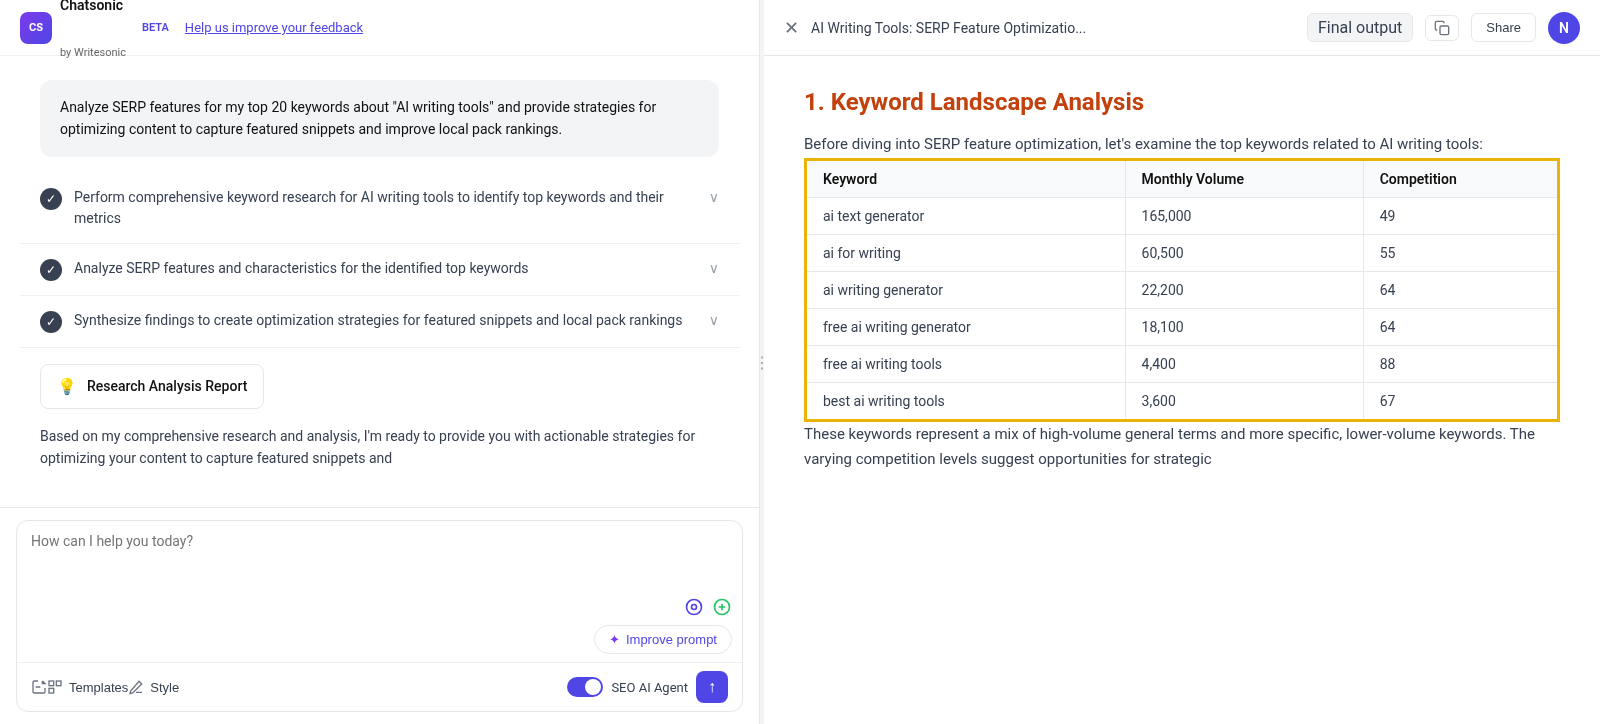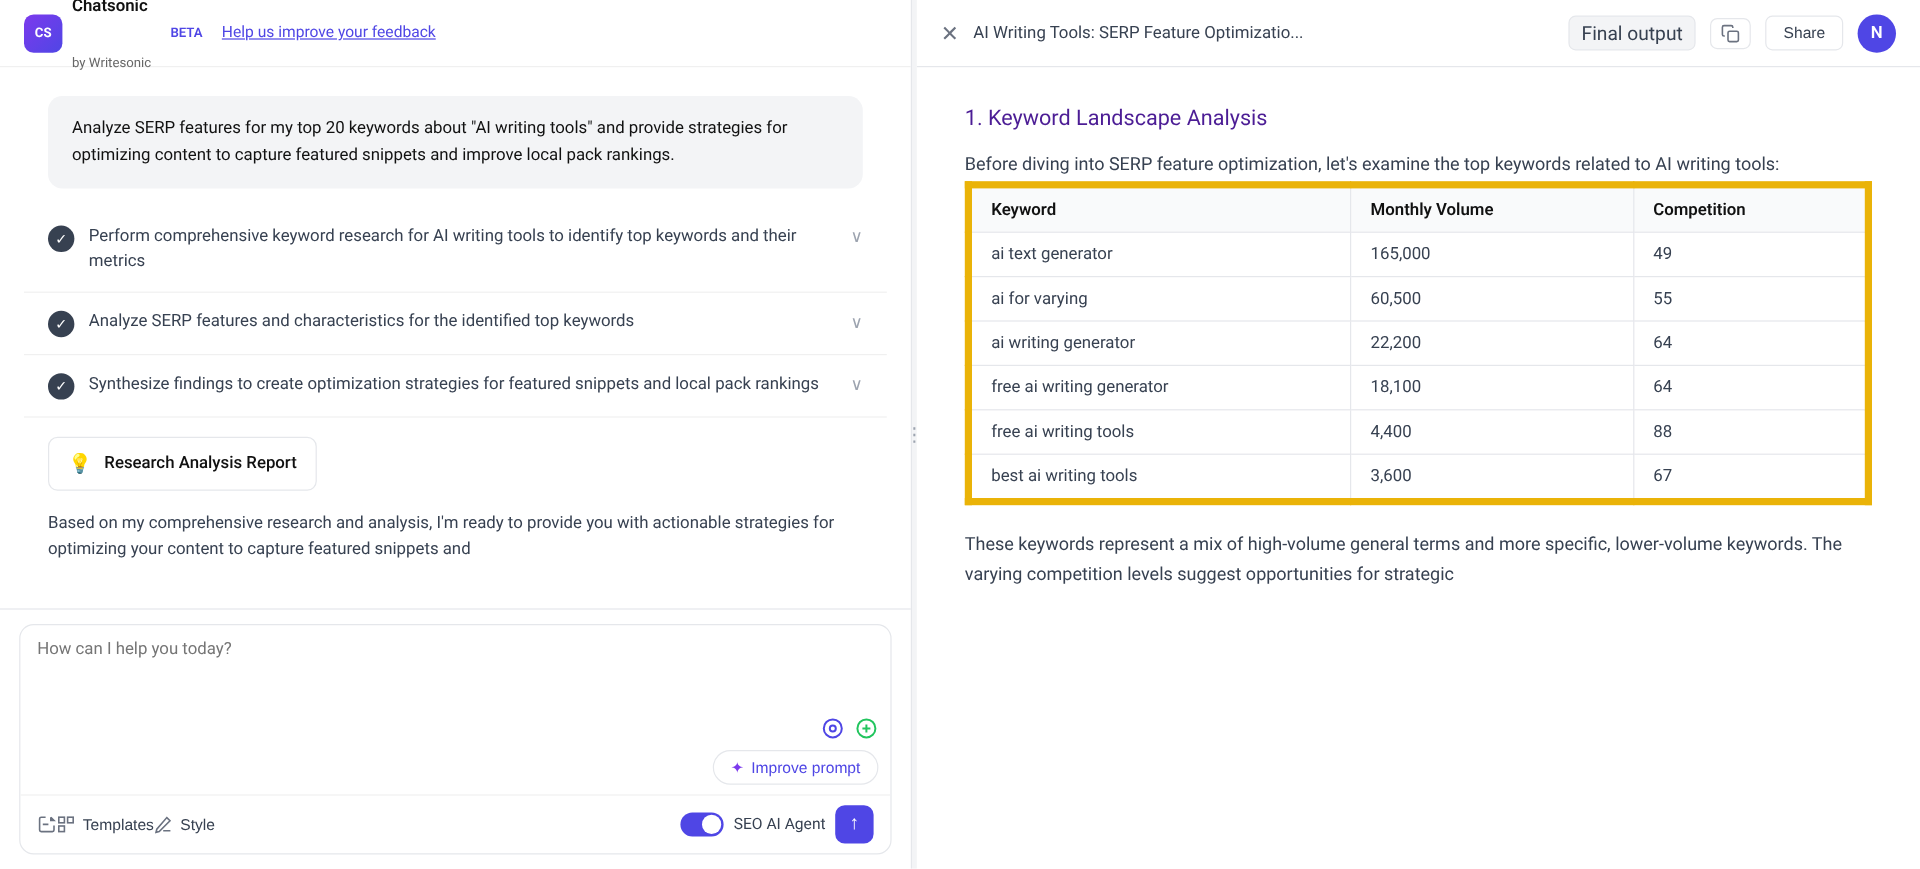--- a/index.html
+++ b/index.html
@@ -72,25 +72,25 @@
     .close-btn { background: none; border: none; cursor: pointer; color: #6b7280; font-size: 18px; }
     .doc-title { font-size: 14px; color: #374151; flex: 1; white-space: nowrap; overflow: hidden; text-overflow: ellipsis; }
     .final-output-badge { background: #f3f4f6; border: 1px solid #e5e7eb; border-radius: 6px; padding: 4px 10px; font-size: 16px; color: #374151; white-space: nowrap; }
     .copy-btn { background: none; border: 1px solid #e5e7eb; border-radius: 6px; padding: 4px 8px; cursor: pointer; color: #6b7280; font-size: 14px; display: flex; align-items: center; }
     .share-btn { background: none; border: 1px solid #e5e7eb; border-radius: 6px; padding: 6px 14px; cursor: pointer; font-size: 13px; color: #374151; font-weight: 500; }
     .avatar { width: 32px; height: 32px; border-radius: 50%; background: #4f46e5; color: white; display: flex; align-items: center; justify-content: center; font-size: 14px; font-weight: 600; }
 
     
     .right-content { flex: 1; overflow-y: auto; padding: 32px 40px; }
     .doc-heading { font-size: 22px; font-weight: 700; color: #111; margin-bottom: 24px; line-height: 1.3; }
-    .section-heading { font-size: 18px; font-weight: 400; color: #4c1d95; margin-bottom: 16px; }
+    .section-heading { font-size: 24px; font-weight: 700; color: #c2410c; margin-bottom: 16px; }
     .intro-text { font-size: 15px; color: #374151; line-height: 1.7; }
 
     
-    .keyword-table { width: 100%; border-collapse: collapse; border: 6px solid #eab308; margin-bottom: 20px; }
+    .keyword-table { width: 100%; border-collapse: collapse; border: 3px solid #eab308; }
     .keyword-table th { background: #f9fafb; padding: 10px 16px; text-align: left; font-size: 14px; font-weight: 600; color: #111; border-bottom: 1px solid #e5e7eb; border-right: 1px solid #e5e7eb; }
     .keyword-table th:last-child { border-right: none; }
     .keyword-table td { padding: 10px 16px; font-size: 14px; color: #374151; border-bottom: 1px solid #e5e7eb; border-right: 1px solid #e5e7eb; }
     .keyword-table td:last-child { border-right: none; }
     .keyword-table tr:last-child td { border-bottom: none; }
     .outro-text { font-size: 15px; color: #374151; line-height: 1.7; }
   </style>
 </head>
 <body>
 
@@ -251,21 +251,21 @@
           <th>Competition</th>
         </tr>
       </thead>
       <tbody id="keyword-table-body">
       <tr>
             <td>ai text generator</td>
             <td>165,000</td>
             <td>49</td>
           </tr>
           <tr>
-            <td>ai for varying</td>
+            <td>ai for writing</td>
             <td>60,500</td>
             <td>55</td>
           </tr>
           <tr>
             <td>ai writing generator</td>
             <td>22,200</td>
             <td>64</td>
           </tr>
           <tr>
             <td>free ai writing generator</td>

